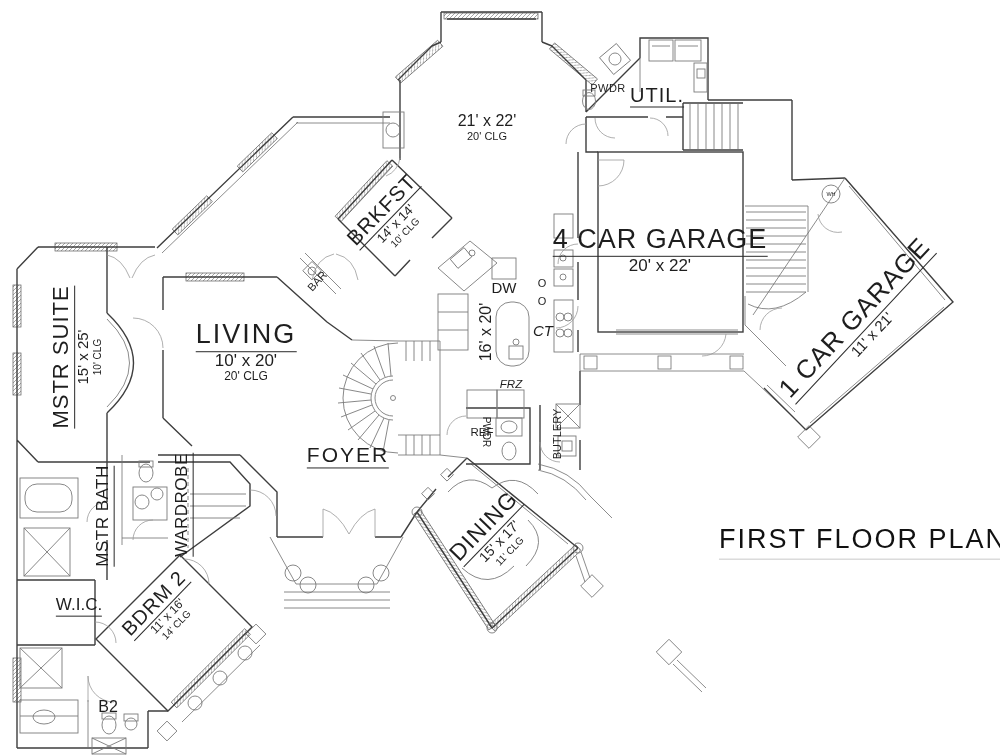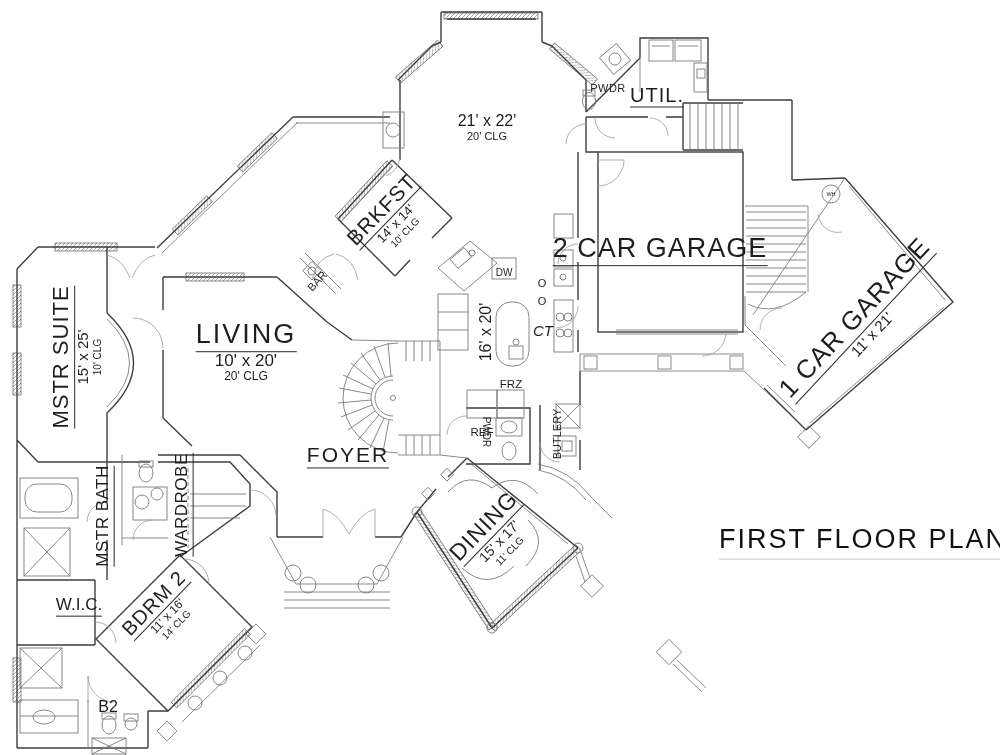--- a/index.html
+++ b/index.html
@@ -245,21 +245,22 @@
   <div class="rc" style="font-size:11px;">20' CLG</div>
 </div>
 
 <div class="lbl" style="left:608px;top:88px;transform:translate(-50%,-50%);font-size:11px;letter-spacing:0.5px;">PWDR</div>
 
 <div class="lbl" style="left:657px;top:83px;transform:translate(-50%,-50%);">
   <div class="rn u" style="font-size:20px;letter-spacing:1px;margin-top:25px;">UTIL.</div>
 </div>
 
 <div class="lbl" style="left:660px;top:250px;transform:translate(-50%,-50%);">
-  <div class="rn u" style="font-size:27px;letter-spacing:1px;">2 CAR GARAGE</div>
+  <div class="rn u" style="font-size:27px;letter-spacing:1px;">4 CAR GARAGE</div>
+  <div class="rs" style="font-size:17px;">20' x 22'</div>
 </div>
 
 <div class="lbl" style="left:861px;top:324px;transform:translate(-50%,-50%) rotate(-47deg);">
   <div class="rn u" style="font-size:26px;letter-spacing:1px;">1 CAR GARAGE</div>
   <div class="rs" style="font-size:15px;">11' x 21'</div>
 </div>
 
 <div class="lbl" style="left:831px;top:194px;transform:translate(-50%,-50%);font-size:5.5px;">WH</div>
 
 <div class="lbl" style="left:391px;top:219px;transform:translate(-50%,-50%) rotate(-46deg);">
@@ -279,31 +280,31 @@
 <div class="lbl" style="left:76px;top:357px;transform:translate(-50%,-50%) rotate(-90deg);">
   <div class="rn u" style="font-size:22px;letter-spacing:1px;">MSTR SUITE</div>
   <div class="rs" style="font-size:15px;">15' x 25'</div>
   <div class="rc" style="font-size:10px;">10' CLG</div>
 </div>
 
 <div class="lbl" style="left:486px;top:332px;transform:translate(-50%,-50%) rotate(-90deg);">
   <div class="rs" style="font-size:16px;">16' x 20'</div>
 </div>
 
-<div class="lbl" style="left:504px;top:272px;transform:translate(-50%,-50%);font-size:10px;">DW</div>
+<div class="lbl" style="left:504px;top:288px;transform:translate(-50%,-50%);font-size:15px;">DW</div>
 
 <div class="lbl" style="left:542px;top:283px;transform:translate(-50%,-50%);font-size:11px;">O</div>
 
 <div class="lbl" style="left:542px;top:301px;transform:translate(-50%,-50%);font-size:11px;">O</div>
 
 <div class="lbl" style="left:543px;top:331px;transform:translate(-50%,-50%);font-size:15px;font-style:italic;">CT</div>
 
 <div class="lbl" style="left:482px;top:384px;transform:translate(-50%,-50%);font-size:11.5px;margin-top:48px;">REF</div>
 
-<div class="lbl" style="left:511px;top:384px;transform:translate(-50%,-50%);font-size:11.5px;">FRZ</div>
+<div class="lbl" style="left:511px;top:384px;transform:translate(-50%,-50%);font-size:11.5px;font-style:italic;">FRZ</div>
 
 <div class="lbl" style="left:486px;top:432px;transform:translate(-50%,-50%) rotate(90deg);font-size:10px;">PWDR</div>
 
 <div class="lbl" style="left:557px;top:434px;transform:translate(-50%,-50%) rotate(-90deg);font-size:11px;">BUTLERY</div>
 
 <div class="lbl" style="left:348px;top:456px;transform:translate(-50%,-50%);">
   <div class="rn u" style="font-size:21px;letter-spacing:2px;">FOYER</div>
 </div>
 
 <div class="lbl" style="left:494px;top:536px;transform:translate(-50%,-50%) rotate(-46deg);">

